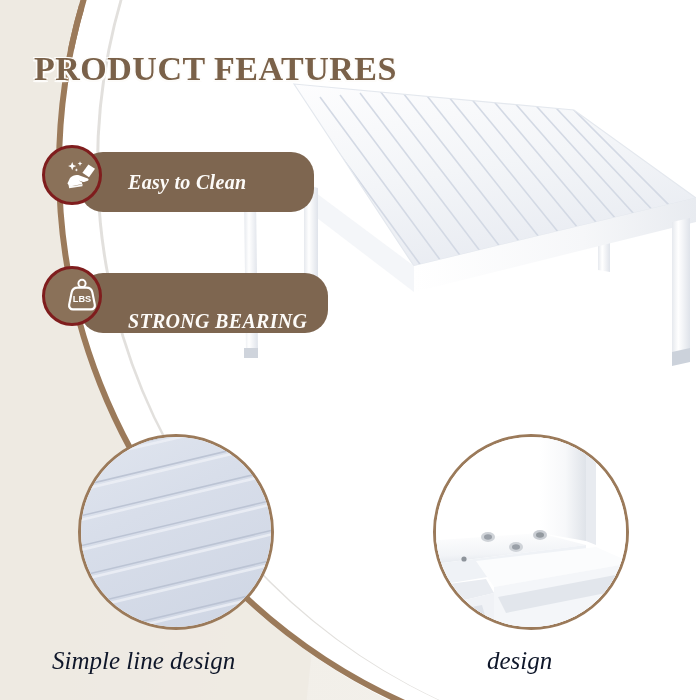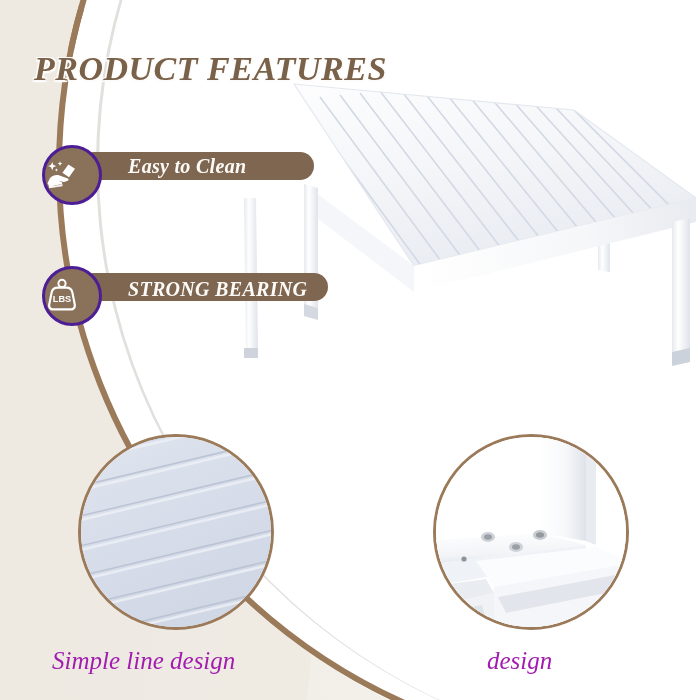--- a/index.html
+++ b/index.html
@@ -77,21 +77,20 @@
     clip-path: polygon(0% 0%, 30% 0%, 30% 40%, 0% 40%);
   }
 
   
   .title {
     position: absolute;
     left: 34px;
     top: 50px;
     font-size: 34px;
     font-weight: bold;
-    font-style: italic;
     letter-spacing: .5px;
     color: #7a6149;
     text-shadow:
       -1.5px -1.5px 0 #fdfcfa,
        1.5px -1.5px 0 #fdfcfa,
       -1.5px  1.5px 0 #fdfcfa,
        1.5px  1.5px 0 #fdfcfa,
        0 2px 2px rgba(255,255,255,.9);
     white-space: nowrap;
   }
@@ -100,21 +99,21 @@
   .badge {
     position: absolute;
     height: 46px;
     display: flex;
     align-items: center;
   }
   .badge-pill {
     position: absolute;
     left: 38px;
     top: 0;
-    height: 28px;
+    height: 60px;
     border-radius: 23px;
     background: #7e6650;
     display: flex;
     align-items: center;
     padding-left: 48px;
     padding-right: 22px;
     box-sizing: border-box;
   }
   .badge-pill span {
     font-size: 20px;
@@ -125,25 +124,25 @@
     letter-spacing: .3px;
   }
   .badge-circle {
     position: absolute;
     left: 0;
     top: -7px;
     width: 60px;
     height: 60px;
     border-radius: 50%;
     background: #8a7159;
-    border: 3px solid #4c1d95;
+    border: 3px solid #7f1d1d;
     box-sizing: border-box;
     display: flex;
     align-items: center;
-    justify-content: flex-start;
+    justify-content: flex-end;
     z-index: 3;
   }
   .badge-circle svg { display: block; }
 
   #badge-clean { left: 42px; top: 152px; }
   #badge-clean .badge-pill { width: 234px; }
   #badge-bearing { left: 42px; top: 273px; }
   #badge-bearing .badge-pill { width: 248px; align-items: flex-end; }
 
   
@@ -168,21 +167,21 @@
     background: #ffffff;
   }
   #detail-slats { left: 78px; top: 434px; }
   #detail-joint { left: 433px; top: 434px; }
   .detail svg { display: block; }
 
   .detail-caption {
     position: absolute;
     font-style: italic;
     font-size: 25px;
-    color: #a21caf;
+    color: #0f172a;
     white-space: nowrap;
     text-align: right;
   }
   #caption-slats { left: 52px; top: 647px; }
   #caption-joint { left: 487px; top: 647px; }
 </style>
 </head>
 <body>
 
 <div id="stage">

